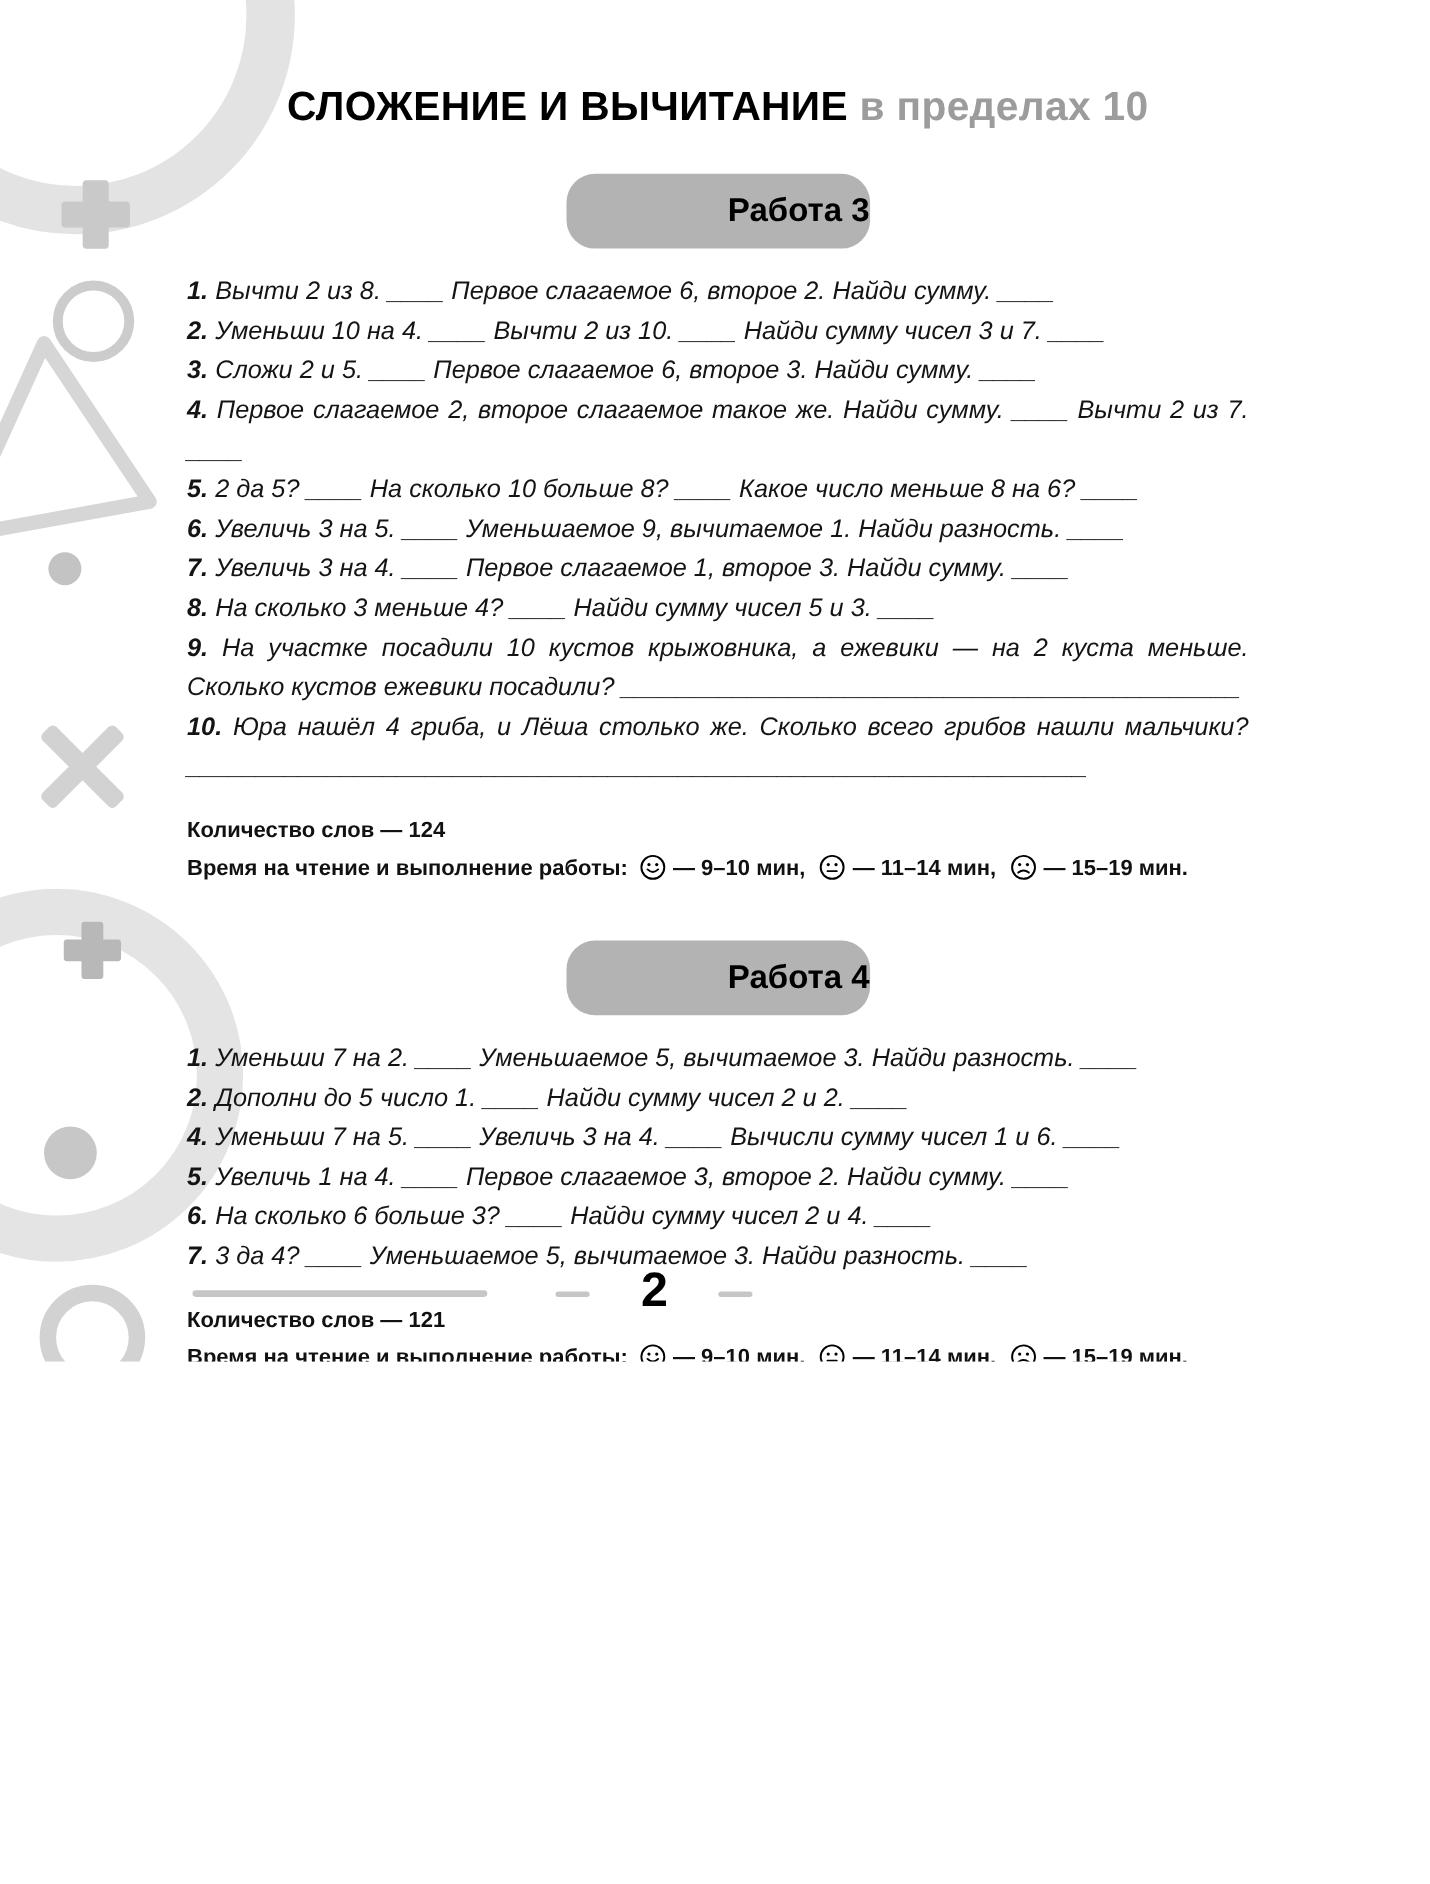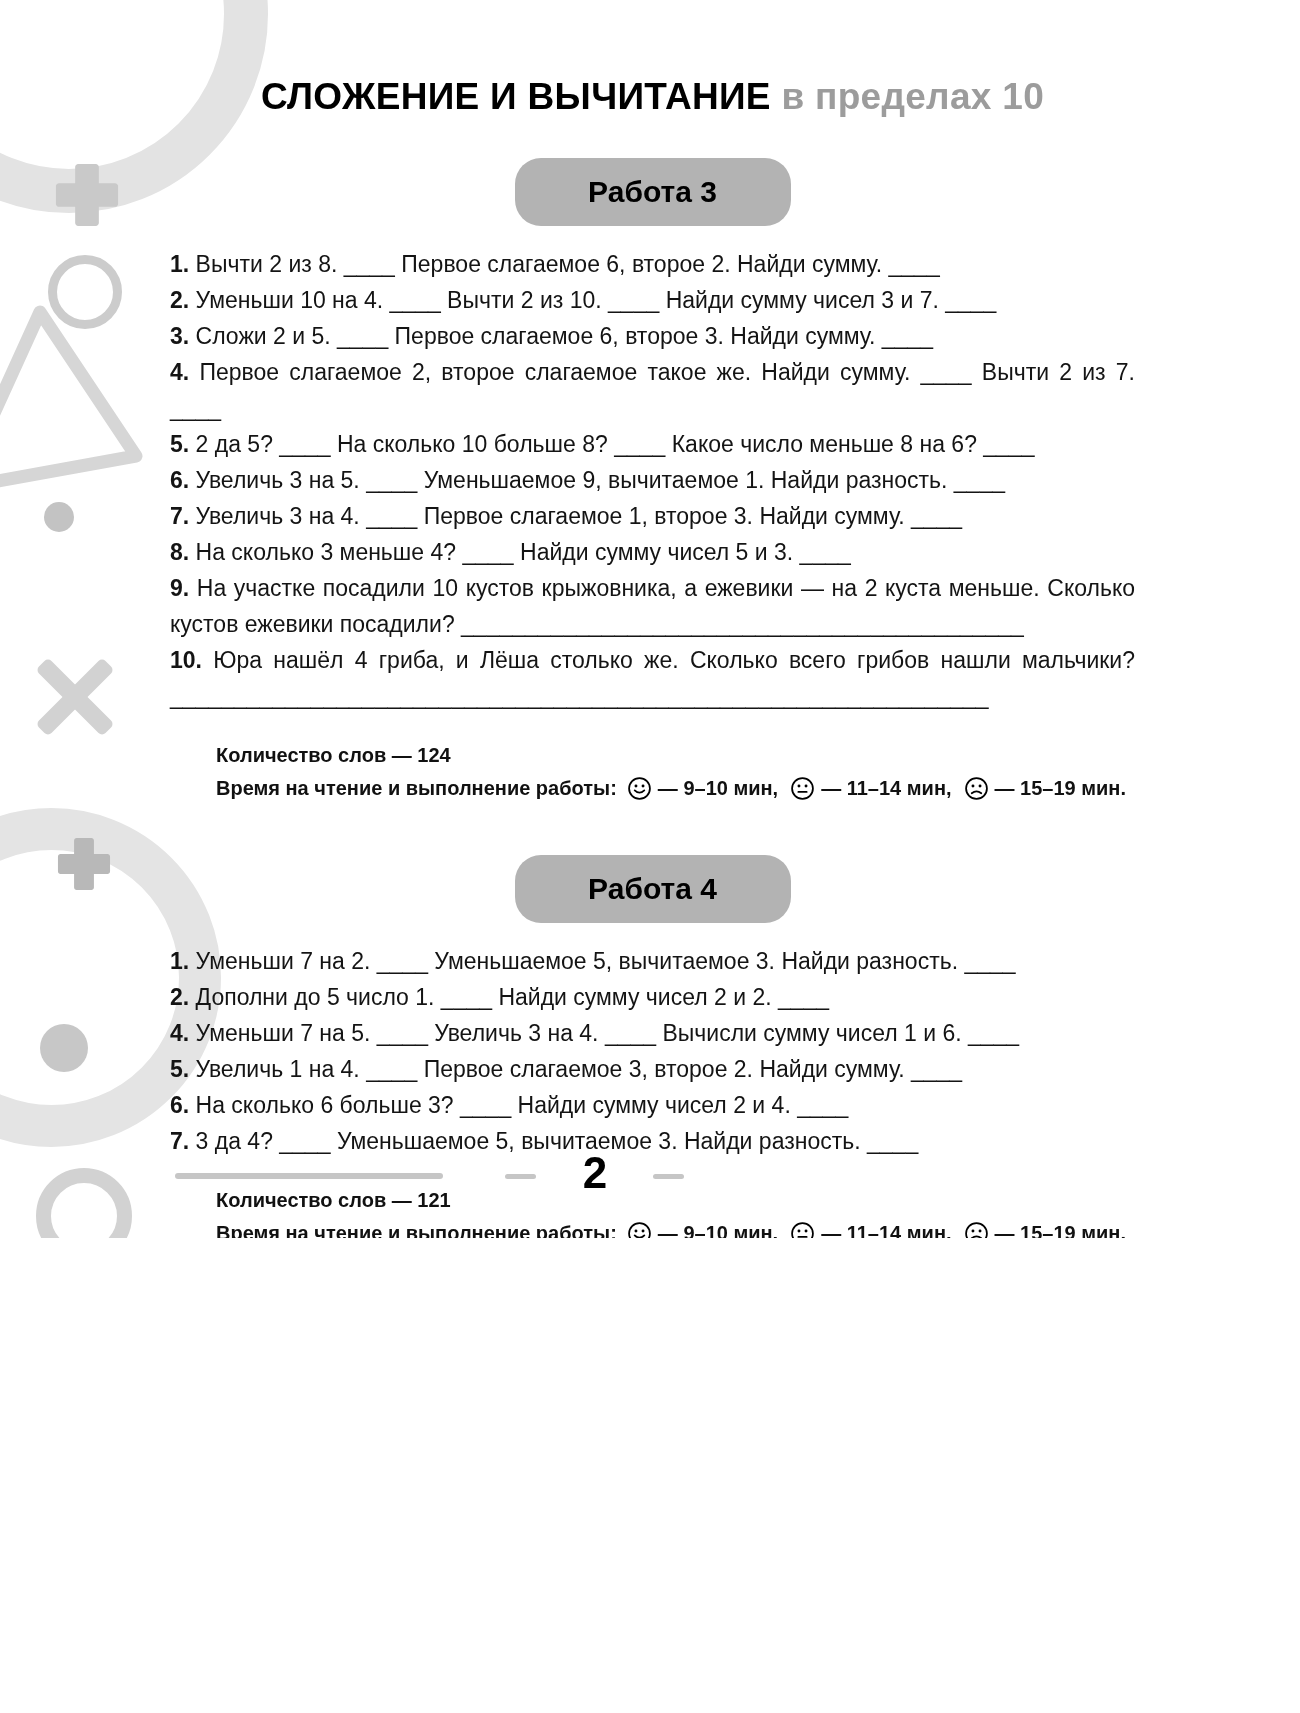--- a/index.html
+++ b/index.html
@@ -55,34 +55,34 @@
   h1.title {
     margin:0; text-align:center;
     font-size:37px; font-weight:900; letter-spacing:.3px;
     color:#000;
   }
   h1.title .sub { color:#9c9c9c; }
 
   .badge {
     width:276px; margin:40px auto 20px;
     background:#b3b3b3; border-radius:26px;
-    text-align:center; font-size:30px; font-weight:800; color:#000;
+    text-align:right; font-size:30px; font-weight:800; color:#000;
     padding:17px 0;
   }
   .badge.second { margin-top:54px; }
 
-  .items { margin-top:4px; }
+  .items { margin-top:4px;font-style:italic; }
   .item {
     margin:0; font-size:23px; line-height:36px;
     text-align:justify; overflow-wrap:break-word;
     color:#141414;
   }
   .item .num { font-weight:bold; }
 
-  .meta { margin-top:30px;margin-left:46px; }
+  .meta { margin-top:30px; }
   .word-count { margin:0; font-size:20px; font-weight:bold; }
   .time-line { margin:9px 0 0; font-size:20px; font-weight:bold; }
   .face { width:25px; height:25px; vertical-align:-6px; margin:0 6px 0 12px; }
   .face:first-of-type { margin-left:10px; }
 
   
   .footer { position:absolute; z-index:2; left:0; right:0; bottom:34px; height:56px; }
   .footer .bar {
     position:absolute; left:175px; top:25px; width:268px; height:6px;
     background:#c6c6c6; border-radius:3px;

